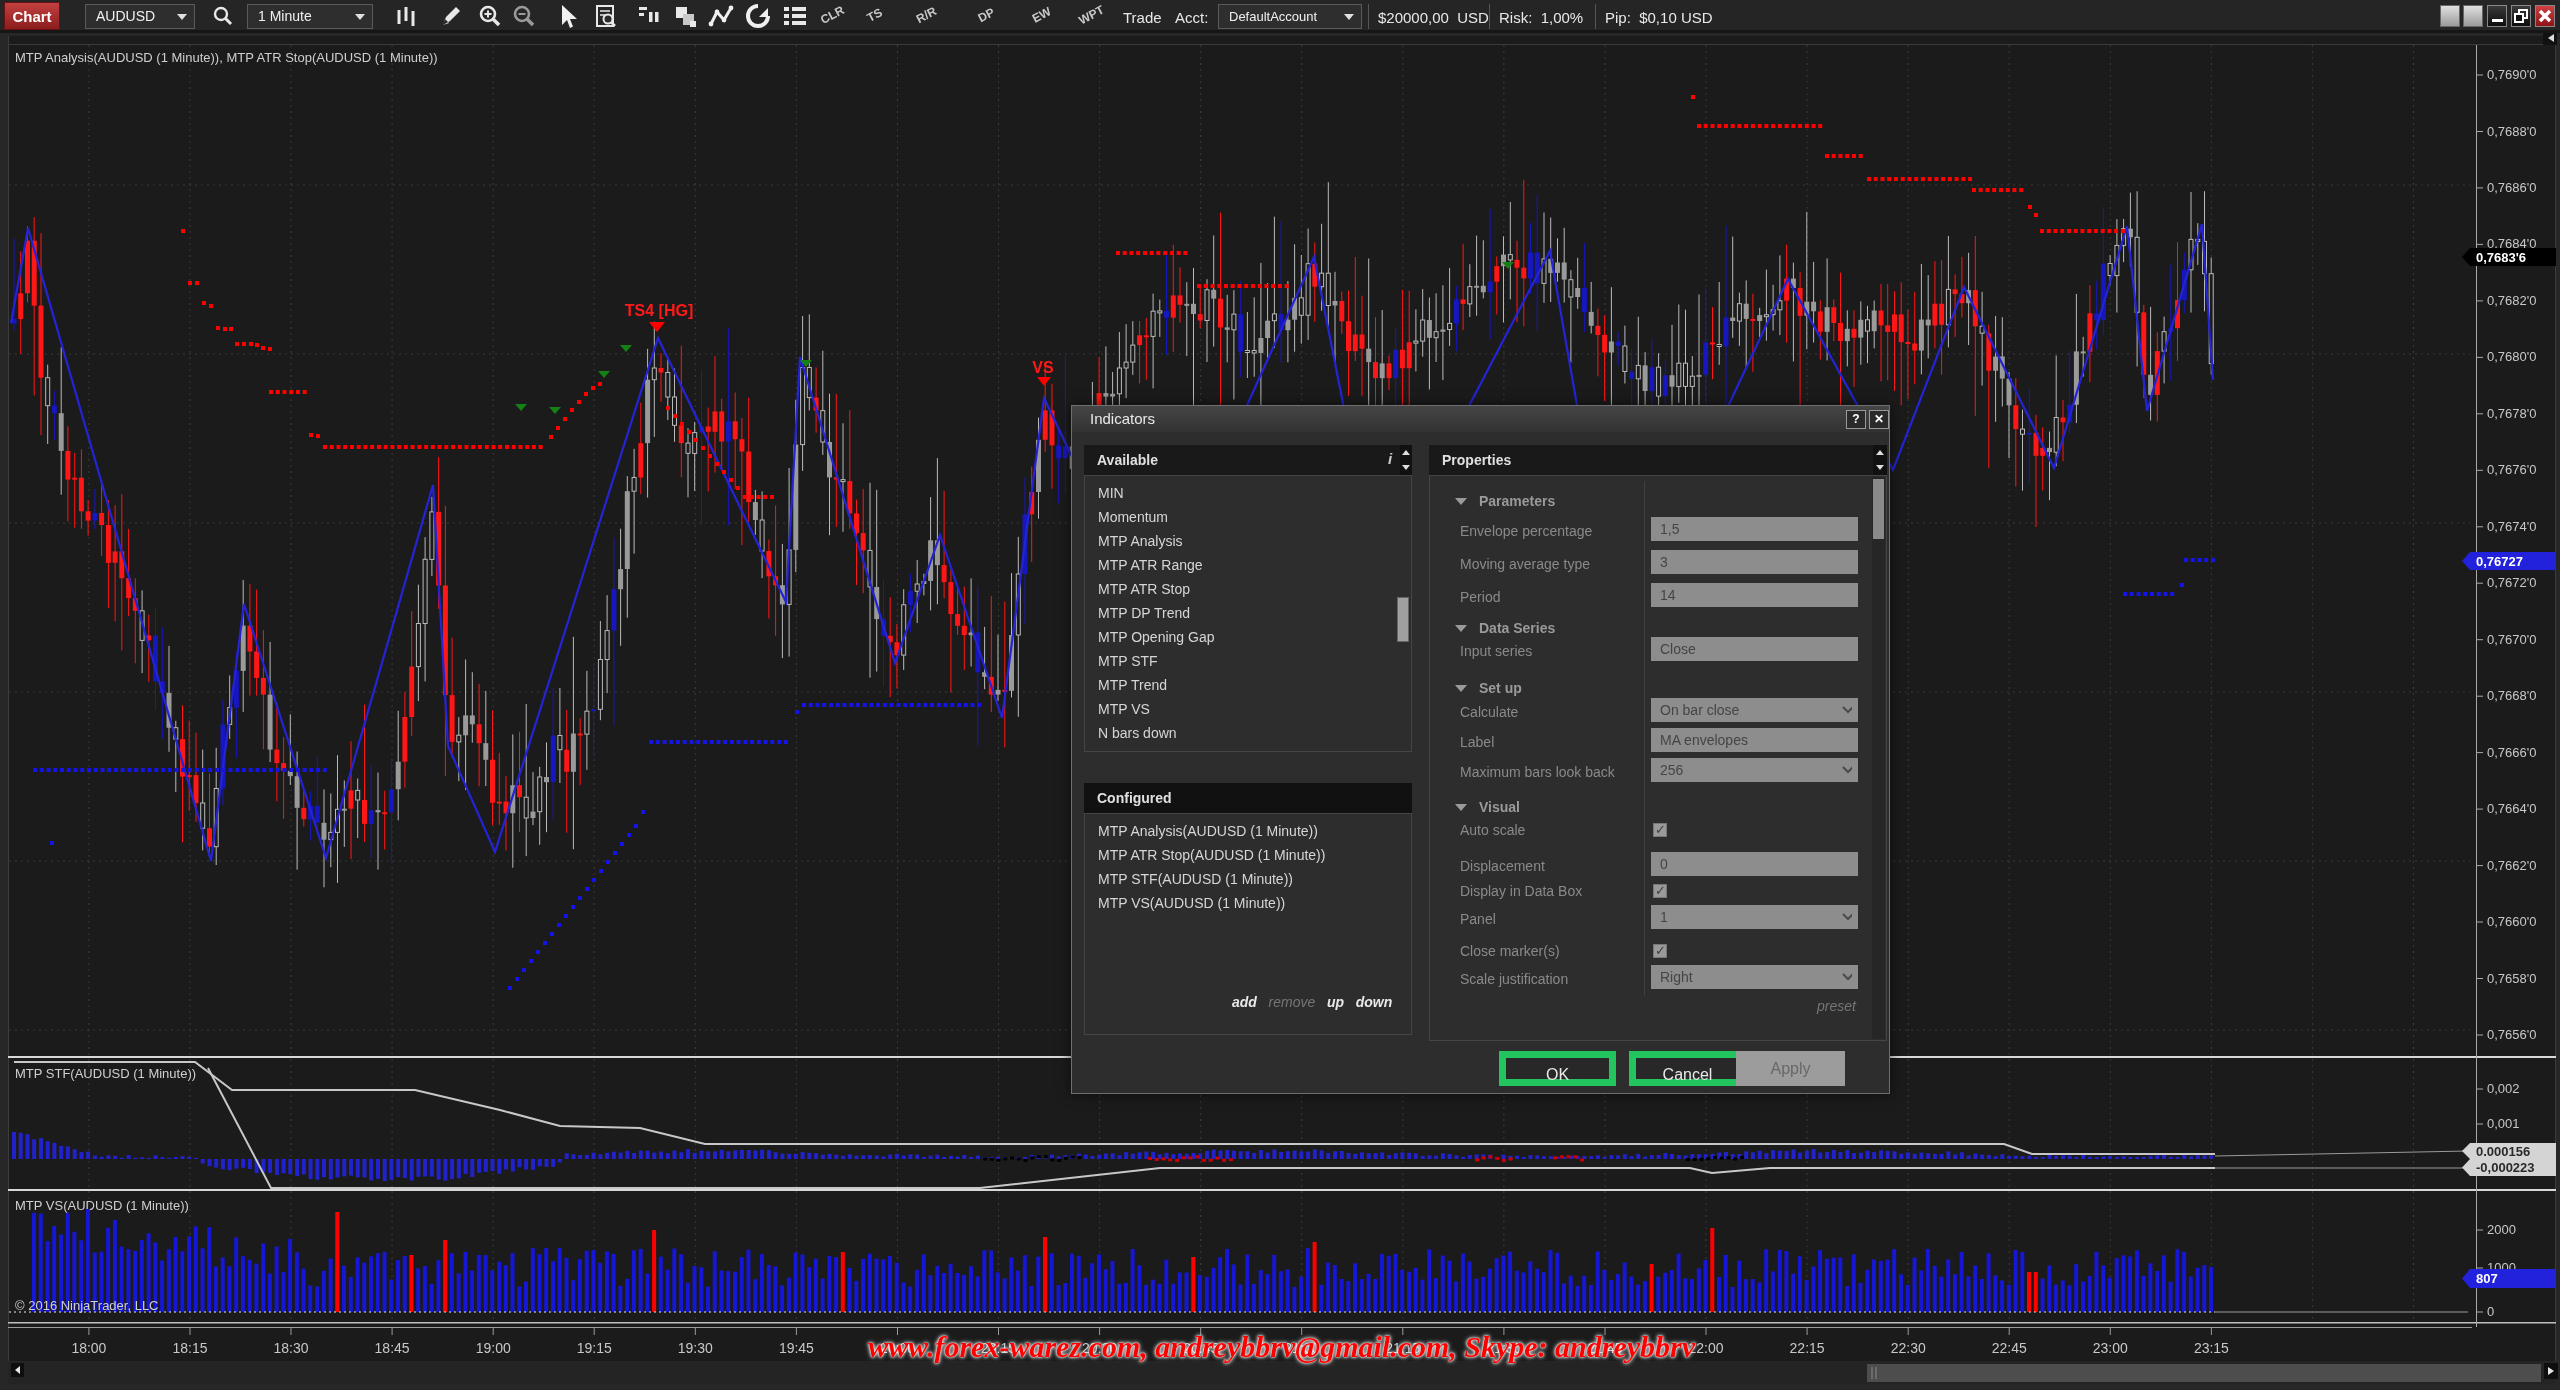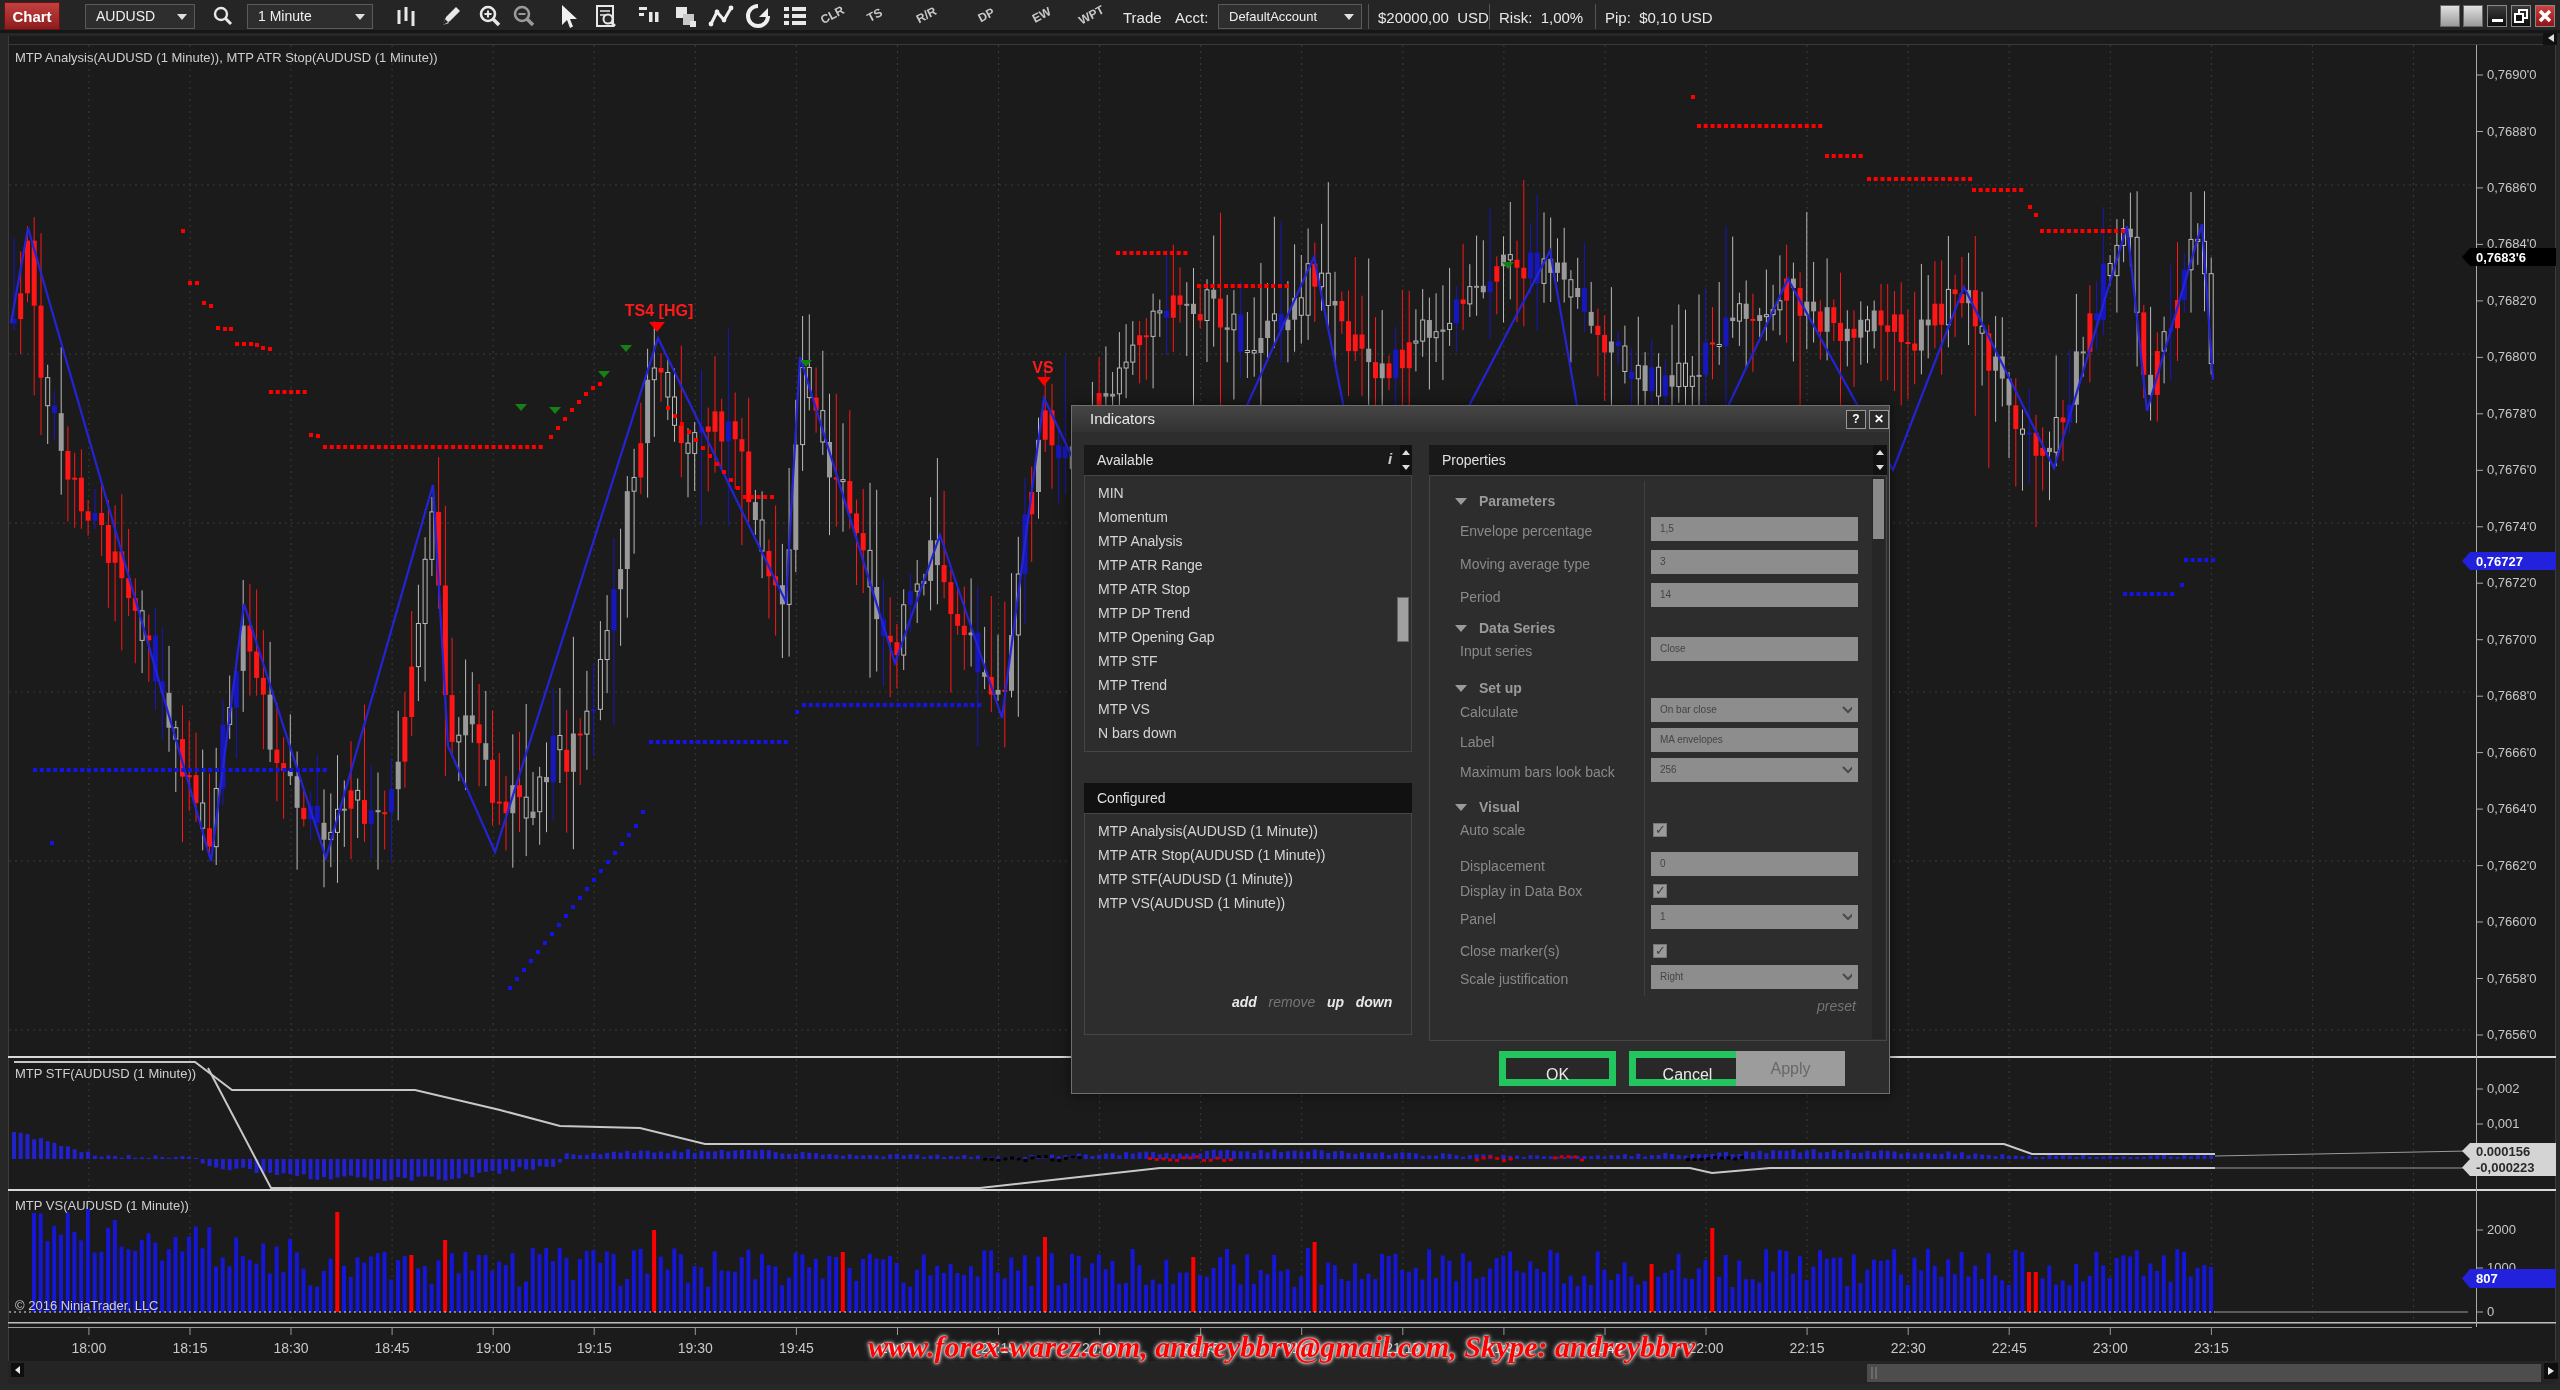--- a/index.html
+++ b/index.html
@@ -6,27 +6,27 @@
 #chartsvg { position:absolute; left:0; top:0; z-index:1; }
 #toolbar { position:absolute; left:0; top:0; width:2560px; height:33px; background:#252525; z-index:5; border-bottom:3px solid #161616; }
 .tbtxt { position:absolute; top:9px; color:#e8e8e8; font-size:15px; }
 .combo { position:absolute; top:4px; height:25px; background:#2e2e2e; border:1px solid #5a5a5a; color:#f0f0f0; font-size:14px; line-height:23px; padding-left:10px; }
 .combo .chev { position:absolute; right:7px; top:9px; width:0; height:0; border-left:5px solid transparent; border-right:5px solid transparent; border-top:6px solid #e0e0e0; }
 .rot { position:absolute; top:8px; color:#c8c8c8; font-size:12px; font-weight:bold; transform:rotate(-28deg); }
 .winbtn { position:absolute; top:5px; width:20px; height:22px; }
 #dialog { position:absolute; left:1071px; top:405px; width:819px; height:689px; background:#2d2d2d; border:1px solid #6f6f6f; z-index:10; box-shadow:0 0 12px rgba(0,0,0,.6); }
 #dlgtitle { position:absolute; left:0; top:0; width:100%; height:26px; background:linear-gradient(#454545,#323232); color:#e8e8e8; font-size:15px; line-height:26px; padding-left:18px; }
 .dlgbtn { position:absolute; top:4px; width:20px; height:19px; background:#2a2a2a; border:1px solid #999; color:#fff; font-size:12px; font-weight:bold; text-align:center; line-height:17px; }
-.lsthead { position:absolute; background:#191919; color:#e0e0e0; font-size:14px; line-height:30px; padding-left:13px; }
+.lsthead { position:absolute; background:#191919; color:#e0e0e0; font-size:14px; line-height:30px; padding-left:13px;font-weight:bold; }
 .lstbox { position:absolute; background:#2d2d2d; border:1px solid #454545; color:#d6d6d6; font-size:14px; }
 .lstbox div { height:24px; line-height:24px; padding-left:13px; white-space:nowrap; }
 .sech { position:absolute; color:#9a9a9a; font-size:14px; font-weight:bold; }
 .sech:before { content:""; position:absolute; left:-24px; top:5px; width:0; height:0; border-left:6px solid transparent; border-right:6px solid transparent; border-top:7px solid #9a9a9a; }
 .plab { position:absolute; color:#8a8a8a; font-size:14px; }
-.pbox { position:absolute; left:579px; width:207px; height:24px; background:#8d8d8d; color:#454545; font-size:10px; line-height:24px; padding-left:9px; }
+.pbox { position:absolute; left:579px; width:207px; height:24px; background:#8d8d8d; color:#454545; font-size:14px; line-height:24px; padding-left:9px; }
 .pbox .chev { position:absolute; right:6px; top:7px; width:10px; height:10px; }
 .chk { position:absolute; left:581px; width:14px; height:14px; background:#9a9a9a; border:1px solid #777; }
 .chk:after { content:"✓"; position:absolute; left:1px; top:-2px; color:#3f3f3f; font-size:13px; }
 .btn { position:absolute; top:645px; width:117px; height:35px; background:#282828; border:7px solid #22c55e; color:#e8e8e8; font-size:16px; text-align:center; line-height:33px; }
 #wm { position:absolute; left:828px; top:1330px; z-index:20; color:#ff0000; font-family:"Liberation Serif", serif; font-style:italic; font-weight:bold; font-size:30px; white-space:nowrap; text-shadow:0 0 3px #ffffff, 0 0 5px #ffffff, 0 0 1px #ffffff;margin-left:40px; }
 </style></head>
 <body>
 <div id="root">
 <div id="chartsvg"><svg width="2560" height="1390" viewBox="0 0 2560 1390" font-family="Liberation Sans, sans-serif">
 <rect x="0" y="0" width="2560" height="1390" fill="#272727"></rect>

